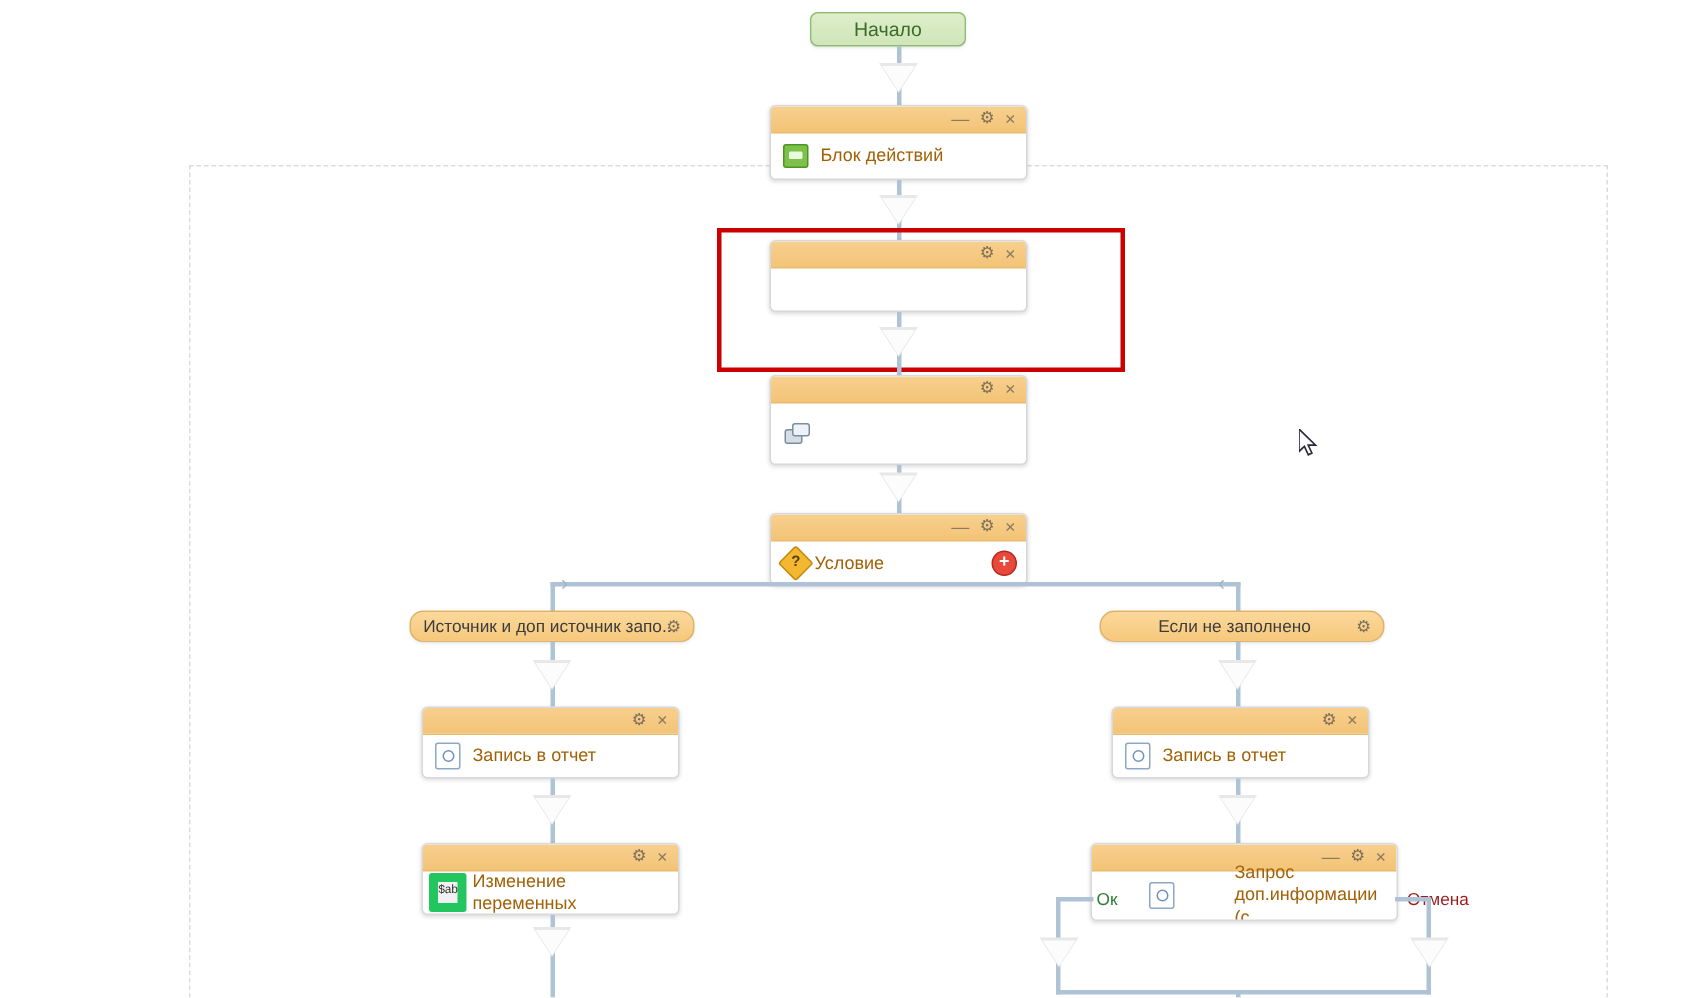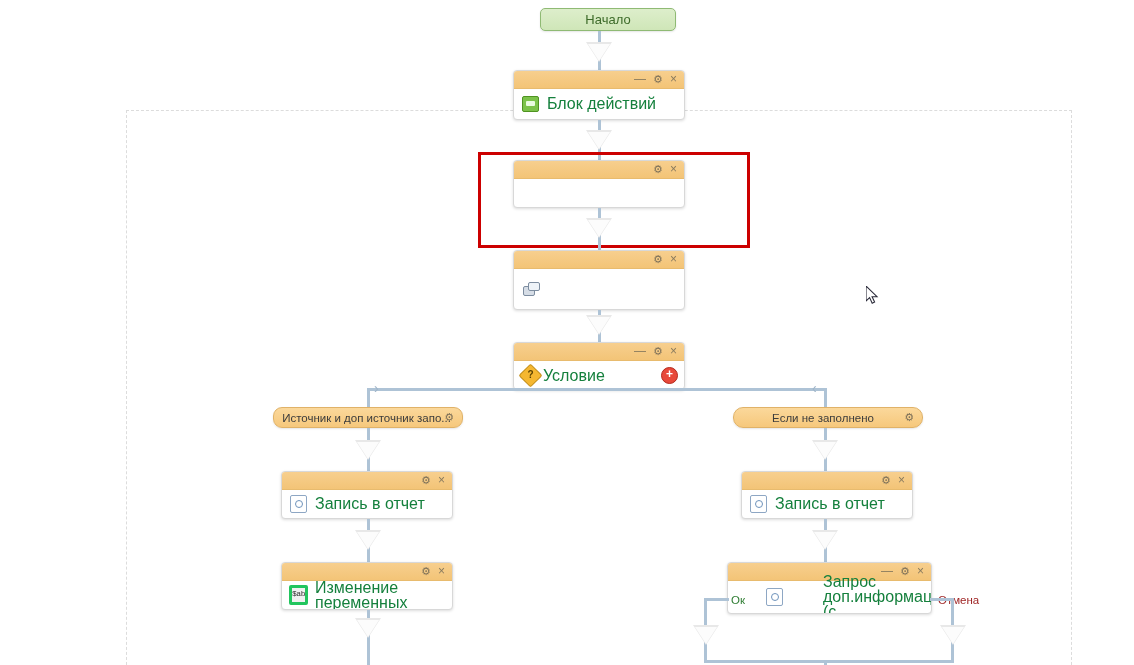--- a/index.html
+++ b/index.html
@@ -110,22 +110,22 @@
 
   .block-body {
     display: flex;
     align-items: center;
     gap: 8px;
     padding: 5px 8px 6px 8px;
     height: calc(100% - 18px);
     box-sizing: border-box;
   }
   .block-label {
-    font-size: 16px;
-    color: #15803d;
+    font-size: 12px;
+    color: #a16207;
     line-height: 15px;
   }
 
   
   .icon {
     flex: 0 0 auto;
     width: 17px;
     height: 17px;
     display: inline-flex;
     align-items: center;
@@ -178,21 +178,21 @@
     content: "";
     position: absolute;
     left: 5px; top: 0;
     width: 10px; height: 7px;
     background: #eef3f8;
     border: 1px solid #7d8da0;
     border-radius: 2px;
   }
   .icon-vars {
     width: 18px; height: 14px;
-    border: 3px solid #22c55e;
+    border: 6px solid #22c55e;
     background: #f1f1f1;
     border-radius: 2px;
     font-size: 8px;
     line-height: 12px;
     color: #333;
     text-align: center;
     font-family: "Liberation Mono", monospace;
     letter-spacing: -0.5px;
   }
   .icon-diamond {
@@ -301,21 +301,21 @@
     pointer-events: none;
   }
 </style>
 </head>
 <body>
 
 <div id="canvas">
 
   <div class="dashed-region" style="left:126px; top:110px; width:946px; height:560px;"></div>
 
-  <div class="start-node" style="left:540px; top:8px; width:136px; height:23px;">
+  <div class="start-node" style="left:540px; top:8px; width:104px; height:23px;">
     <span>Начало</span>
   </div>
 
   <div class="conn-v" style="left:598px; top:31px; width:3px; height:39px;"></div>
   <div class="arrow-down" style="left:586px; top:42px;"></div>
 
   <div class="block" style="left:513px; top:70px; width:172px; height:50px;">
     <div class="block-header">
       <span class="hdr-btn minimize">—</span>
       <span class="hdr-btn gear">⚙</span>

